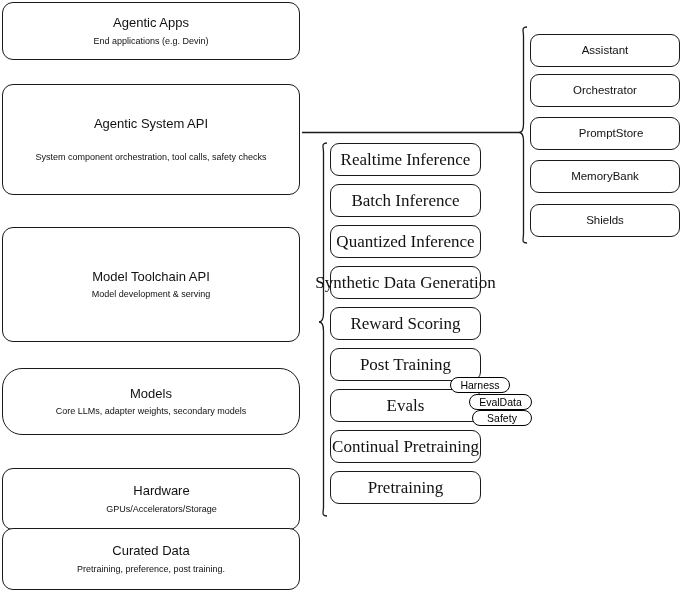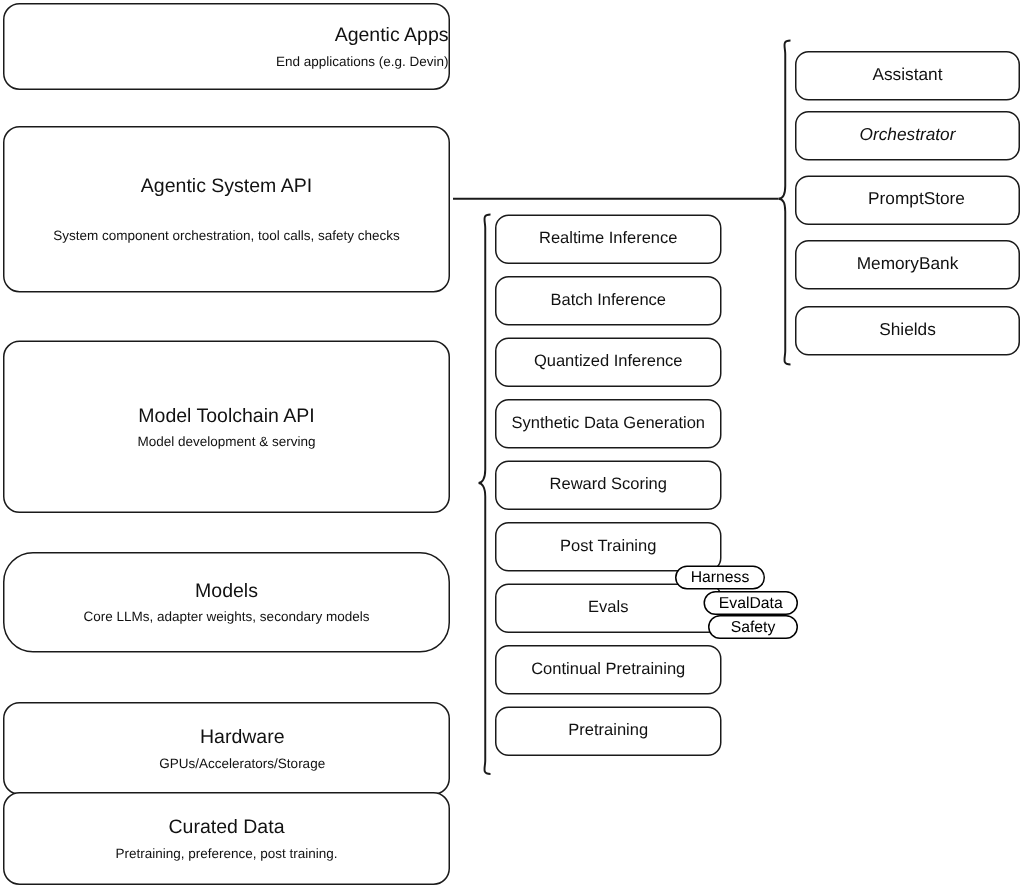--- a/index.html
+++ b/index.html
@@ -47,21 +47,21 @@
   }
   
   .layer-box { left: 2px; width: 298px; }
   
   .cap-box {
     left: 330px;
     width: 151px;
     height: 33px;
     border-radius: 9px;
   }
-  .cap-box .title { font-size: 11px; }
+  .cap-box .title { font-size: 17px; font-family: Liberation Serif, serif; }
   
   .comp-box {
     left: 530px;
     width: 150px;
     height: 33px;
     border-radius: 9px;
   }
   .comp-box .title { font-size: 11.5px; }
   
   .pill {
@@ -114,21 +114,21 @@
 
     <path d="M 327 143
              C 321 143, 323.5 147, 323.5 152
              L 323.5 313
              C 323.5 319, 321.5 322, 319 322
              C 321.5 322, 323.5 325, 323.5 331
              L 323.5 507
              C 323.5 512, 321 516, 327 516"></path>
   </svg>
 
-  <div class="box layer-box" style="top:2px; height:58px;align-items:flex-end;">
+  <div class="box layer-box" style="top:2px; height:58px;">
     <div class="title">Agentic Apps</div>
     <div class="subtitle">End applications (e.g. Devin)</div>
   </div>
 
   <div class="box layer-box" style="top:84px; height:111px;gap:15px;">
     <div class="title">Agentic System API</div>
     <div class="subtitle">System component orchestration, tool calls, safety checks</div>
   </div>
 
   <div class="box layer-box" style="top:227px; height:115px;">
@@ -185,21 +185,21 @@
   <div class="pill" style="left:469px; top:394px; width:63px;">
     <span>EvalData</span>
   </div>
   <div class="pill" style="left:472px; top:410px; width:60px;">
     <span>Safety</span>
   </div>
 
   <div class="box comp-box" style="top:34px;">
     <div class="title">Assistant</div>
   </div>
-  <div class="box comp-box" style="top:74px;font-style:italic;">
+  <div class="box comp-box" style="top:74px;">
     <div class="title">Orchestrator</div>
   </div>
   <div class="box comp-box" style="top:117px;padding-left:12px;">
     <div class="title">PromptStore</div>
   </div>
   <div class="box comp-box" style="top:160px;">
     <div class="title">MemoryBank</div>
   </div>
   <div class="box comp-box" style="top:204px;">
     <div class="title">Shields</div>

